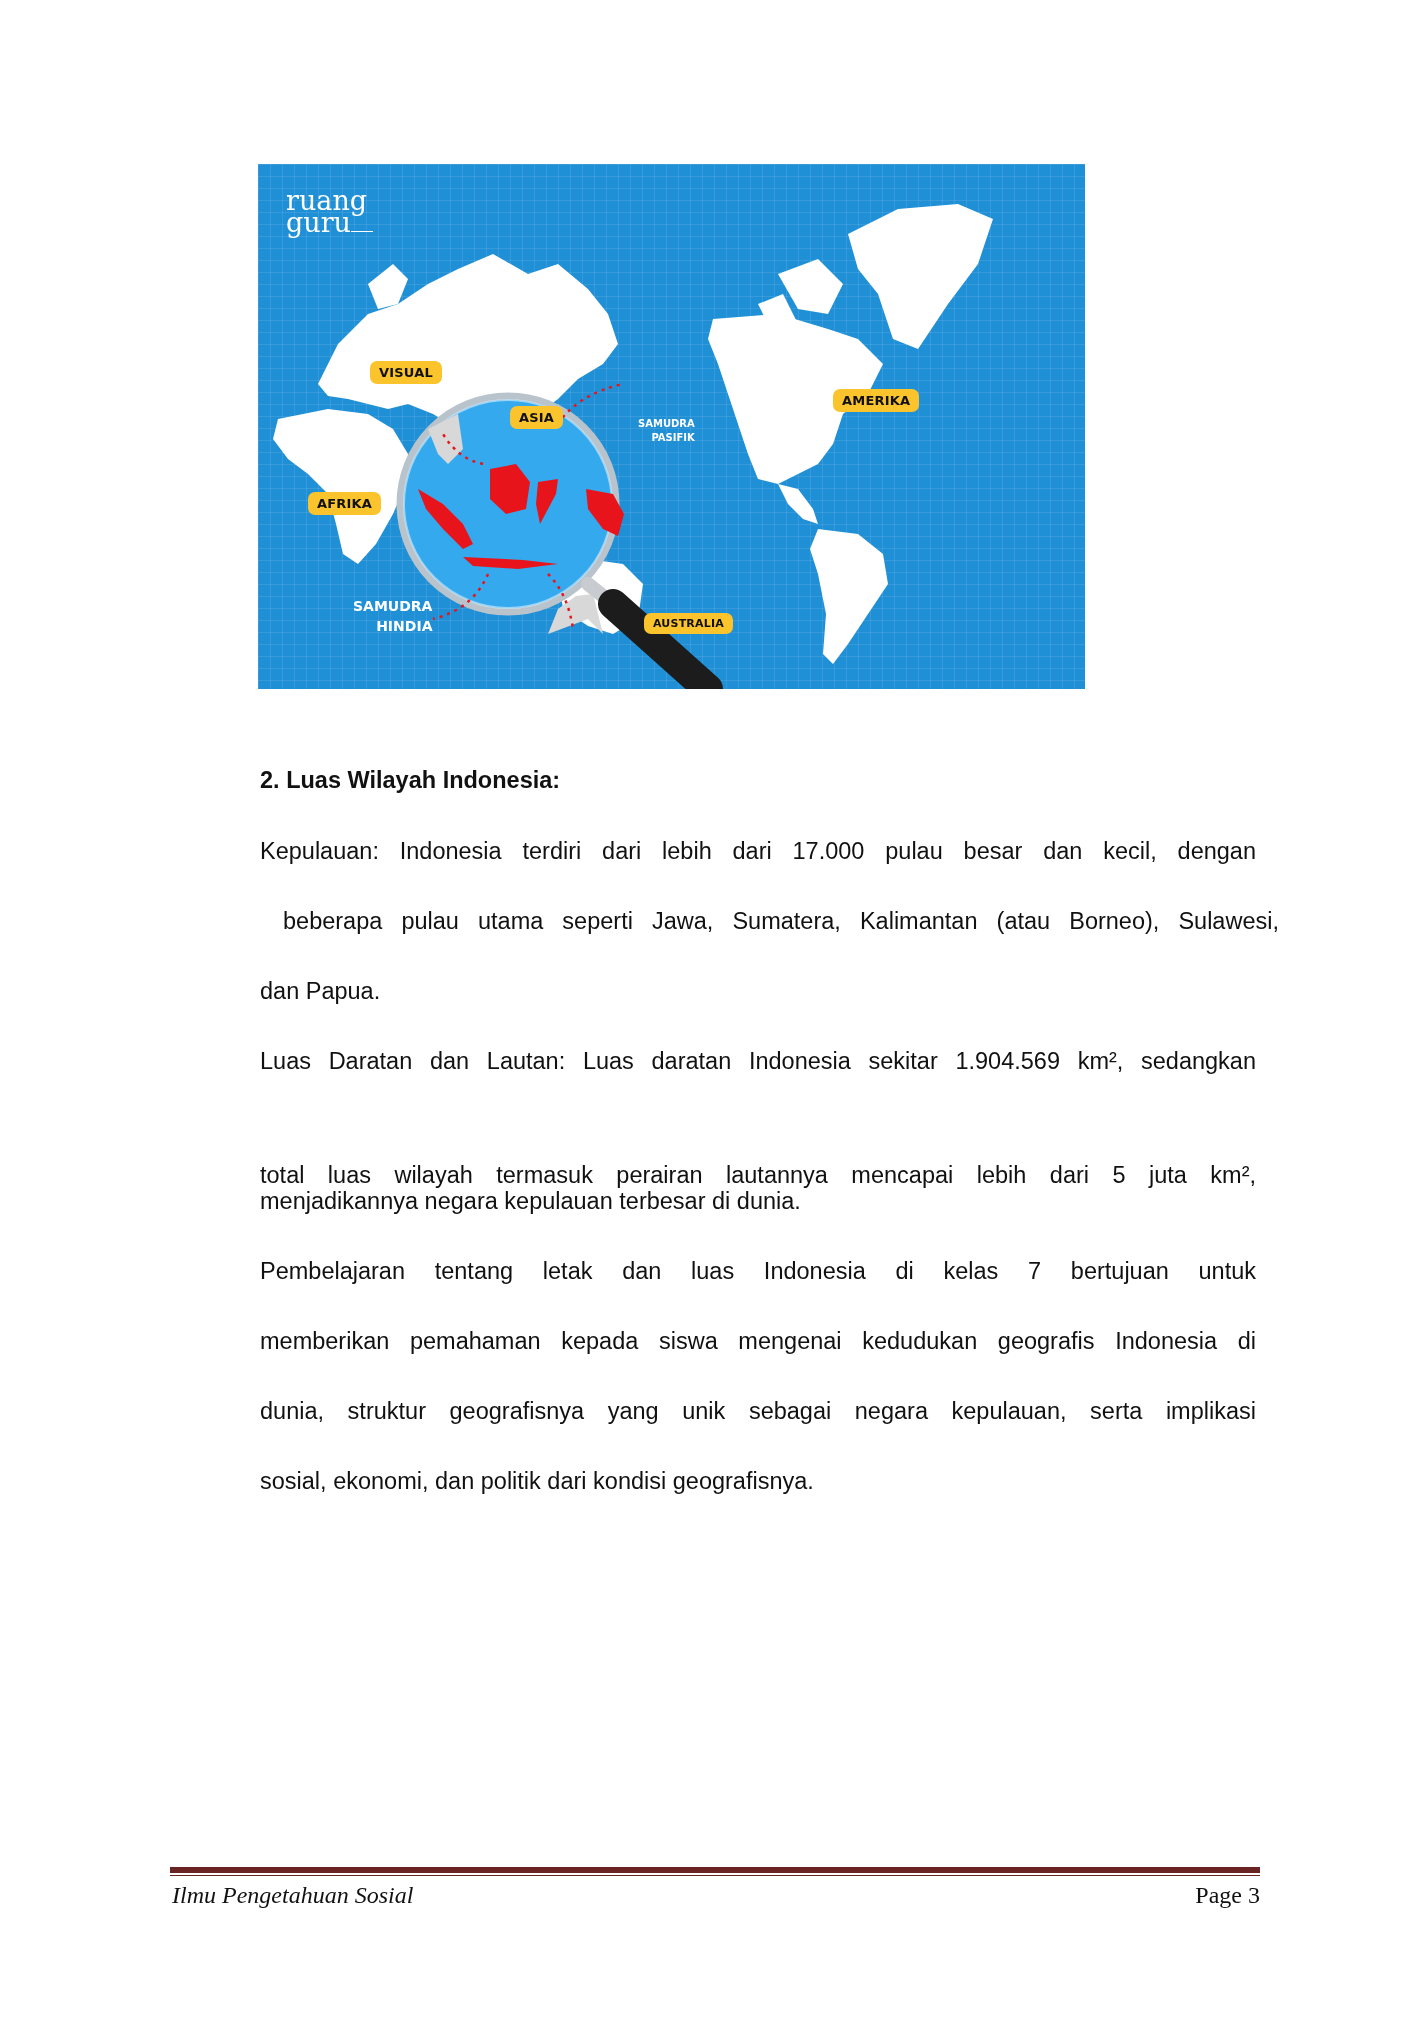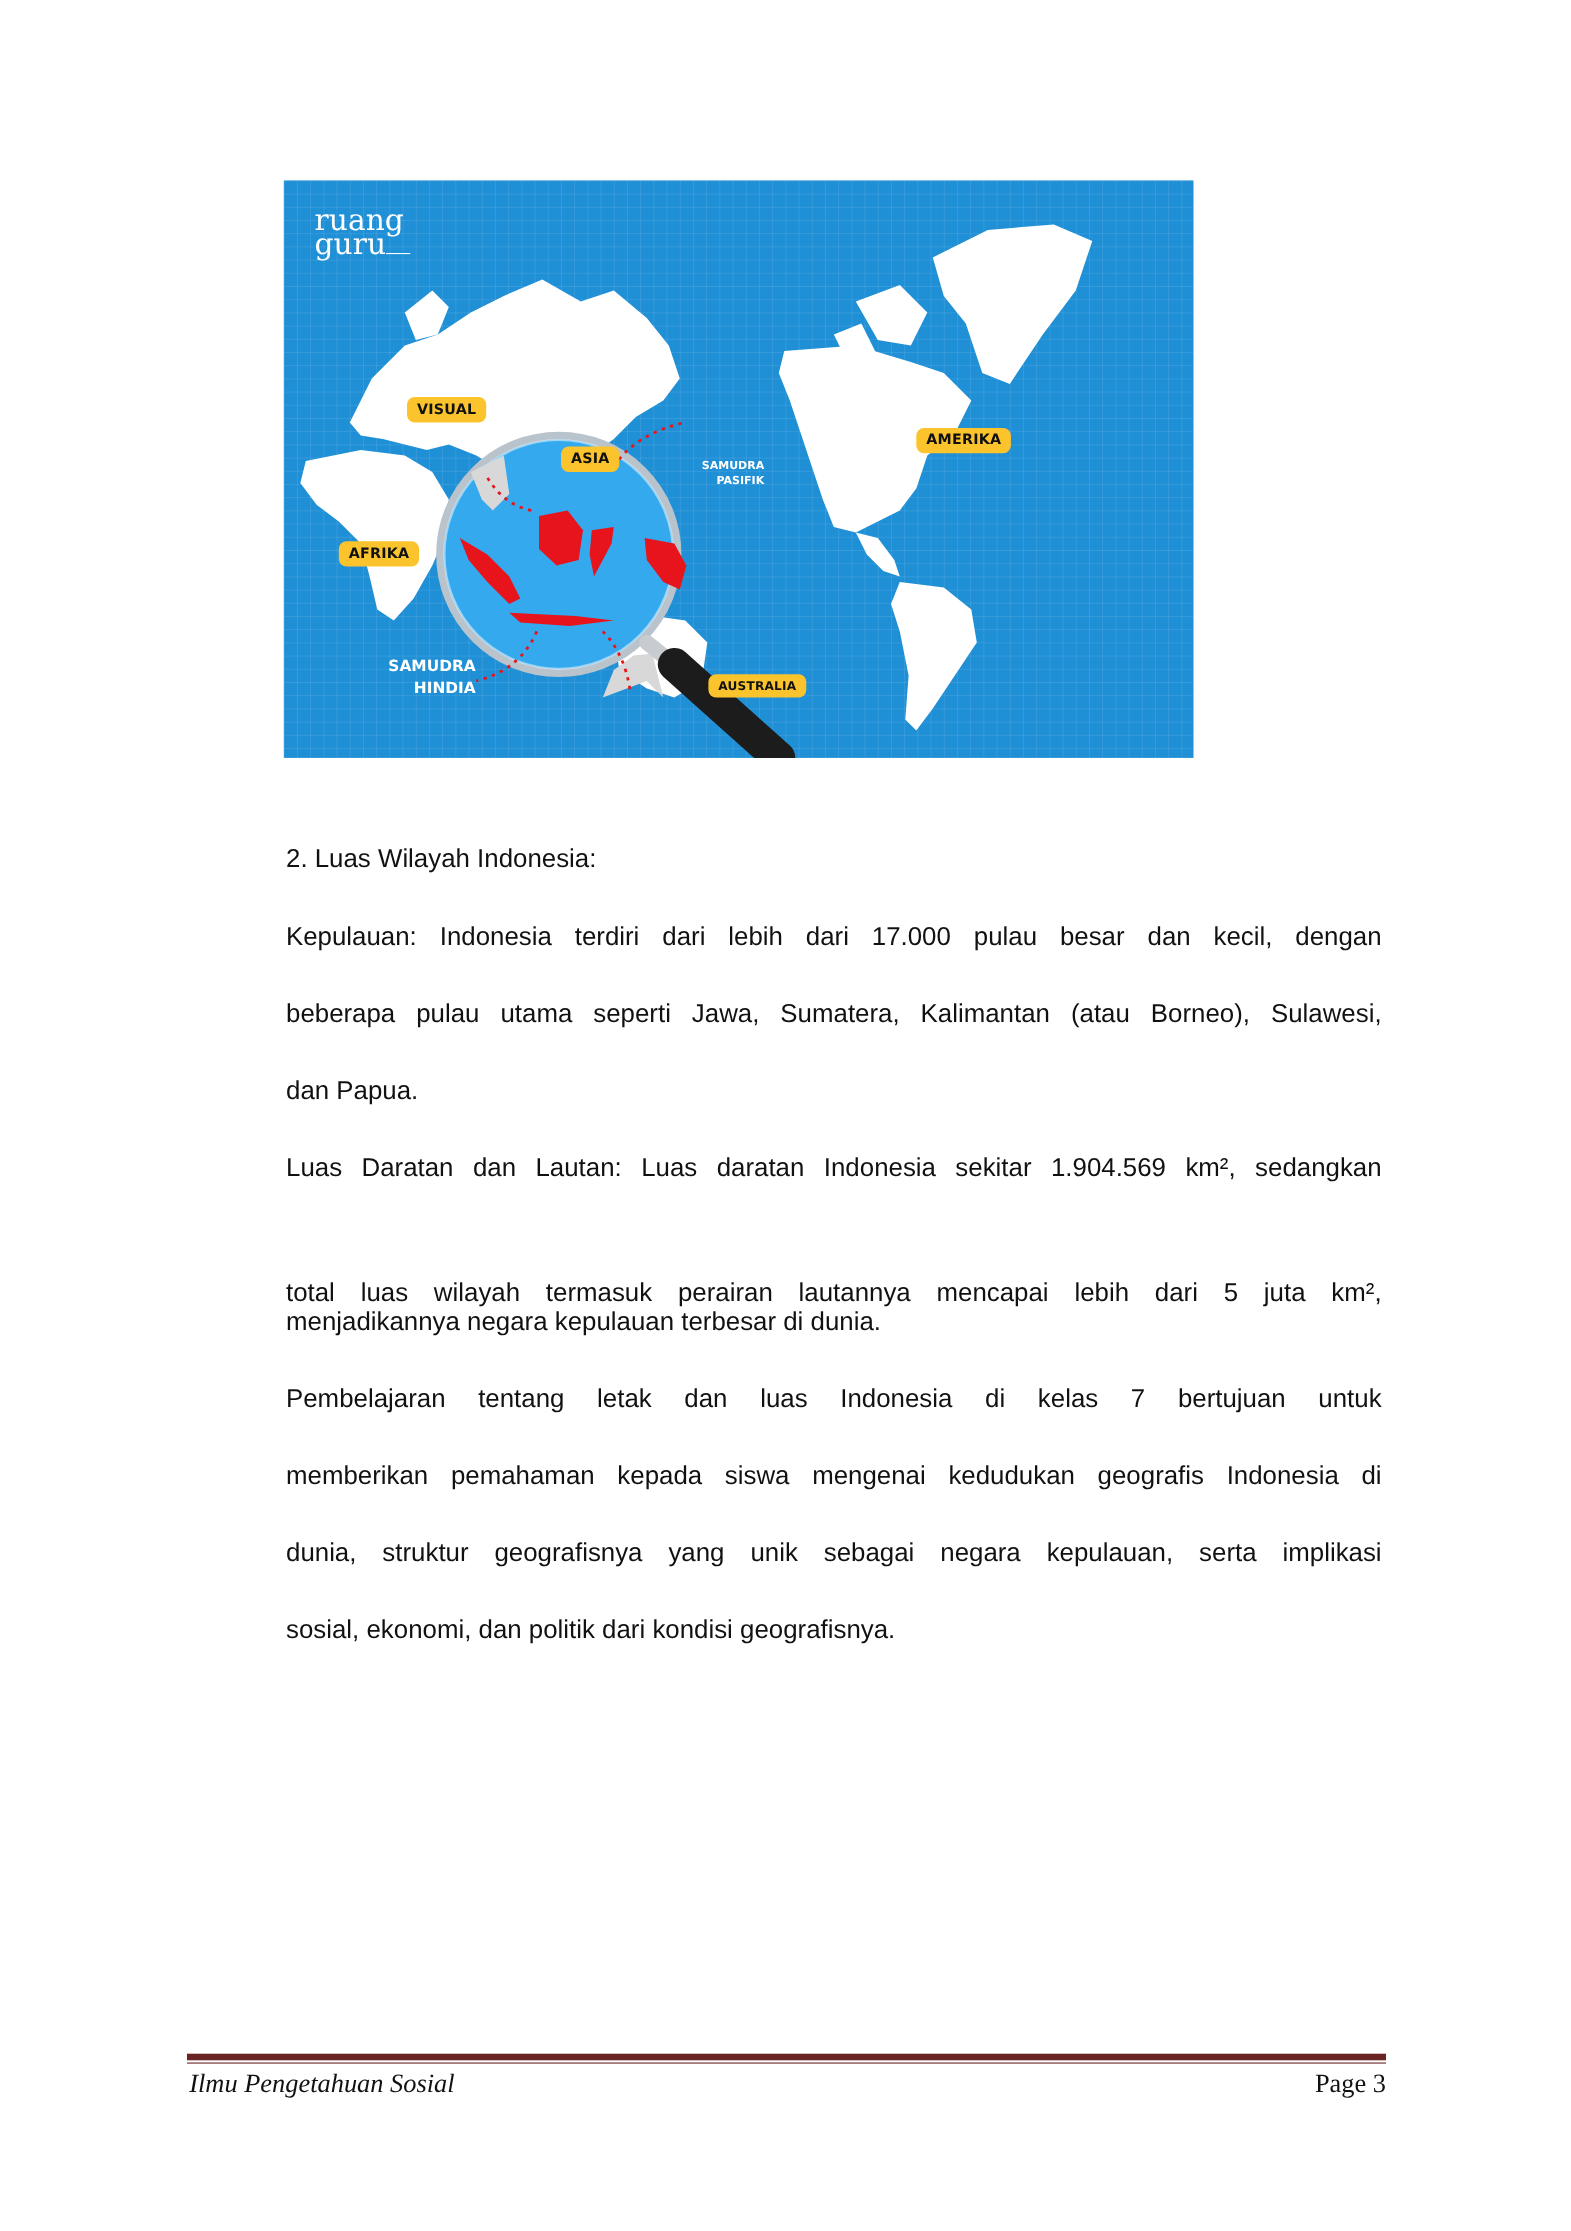--- a/index.html
+++ b/index.html
@@ -10,21 +10,21 @@
       linear-gradient(rgba(255,255,255,0.10) 1px, transparent 1px),
       linear-gradient(90deg, rgba(255,255,255,0.10) 1px, transparent 1px);
     background-size: 12px 12px; }
   .caption-strip { position: absolute; left: 0; top: 525px; width: 827px; height: 27px; background: #fff; border-right: 1px solid #e3ecf5; }
   .caption { position: absolute; left: 0; right: 0; top: 6px; text-align: center; font-size: 10px; color: #9a9a9a; letter-spacing: 0.3px; }
   .logo { position: absolute; left: 28px; top: 26px; color: #fff; font-family: "DejaVu Serif", serif; font-size: 27px; line-height: 22px; }
   .logo .underline { display: inline-block; width: 22px; height: 1px; background: #fff; vertical-align: baseline; }
   .tag { position: absolute; background: #fbc42d; color: #111; font-weight: bold; font-size: 13px; padding: 4px 9px; border-radius: 7px; font-family: "DejaVu Sans", sans-serif; letter-spacing: 0.2px; }
   .ocean { position: absolute; color: #fff; font-weight: bold; text-align: right; font-family: "DejaVu Sans", sans-serif; }
   .landsvg { position: absolute; left: 0; top: 0; }
-  .heading { position: absolute; left: 260px; top: 767px; font-weight: normal; font-size: 23.5px; }
+  .heading { position: absolute; left: 260px; top: 767px; font-weight: bold; font-size: 23.5px; }
   .line { position: absolute; left: 260px; width: 996px; font-size: 23.5px; white-space: nowrap; }
   .just { display: flex; justify-content: space-between; }
   .footer-rule-1 { position: absolute; left: 170px; top: 1867px; width: 1090px; height: 6px; background: #6b2424; }
   .footer-rule-2 { position: absolute; left: 170px; top: 1875px; width: 1090px; height: 1px; background: #6b2424; }
   .footer-left { position: absolute; left: 172px; top: 1882px; font-family: "Liberation Serif", serif; font-style: italic; font-size: 24px; color: #111; }
   .footer-right { position: absolute; right: 168px; top: 1882px; font-family: "Liberation Serif", serif; font-size: 24px; color: #111; margin-left: 22px; }
 </style>
 </head>
 <body>
 
@@ -95,21 +95,21 @@
     </div>
   </div>
 </div>
 
 <div class="heading">2. Luas Wilayah Indonesia:</div>
 
 <div>
   <div class="line just" style="top:838px;">
       <span style="white-space:pre; width:100%; text-align:justify; text-align-last:justify; display:block;">Kepulauan: Indonesia terdiri dari lebih dari 17.000 pulau besar dan kecil, dengan</span>
     </div>
-  <div class="line" style="top:908px;">
+  <div class="line" style="top:908px;margin-left:23px;">
       <span style="display:block; width:100%; text-align:justify; text-align-last:justify;">beberapa pulau utama seperti Jawa, Sumatera, Kalimantan (atau Borneo), Sulawesi,</span>
     </div>
   <div class="line" style="top:978px;">dan Papua.</div>
 </div>
 
 <div>
   <div class="line" style="top:1048px;">
       <span style="display:block; width:100%; text-align:justify; text-align-last:justify;">Luas Daratan dan Lautan: Luas daratan Indonesia sekitar 1.904.569 km², sedangkan</span>
     </div>
   <div class="line" style="top:1118px;margin-top:44px;">

